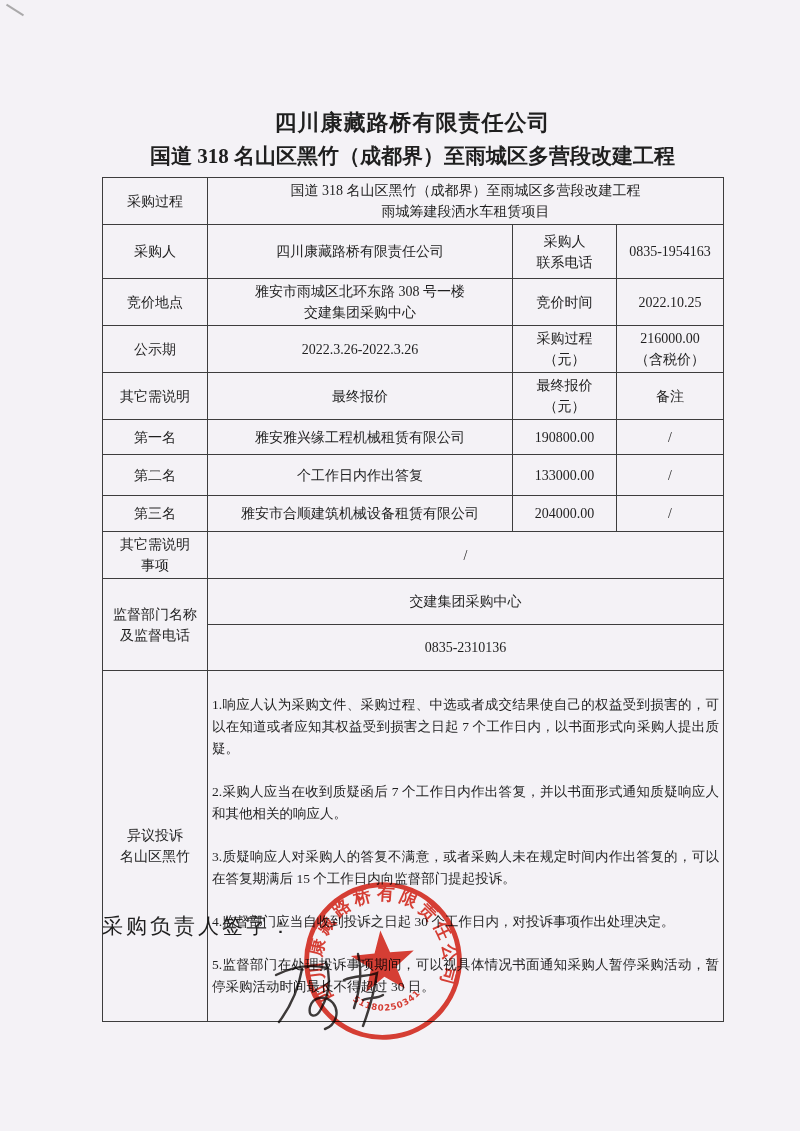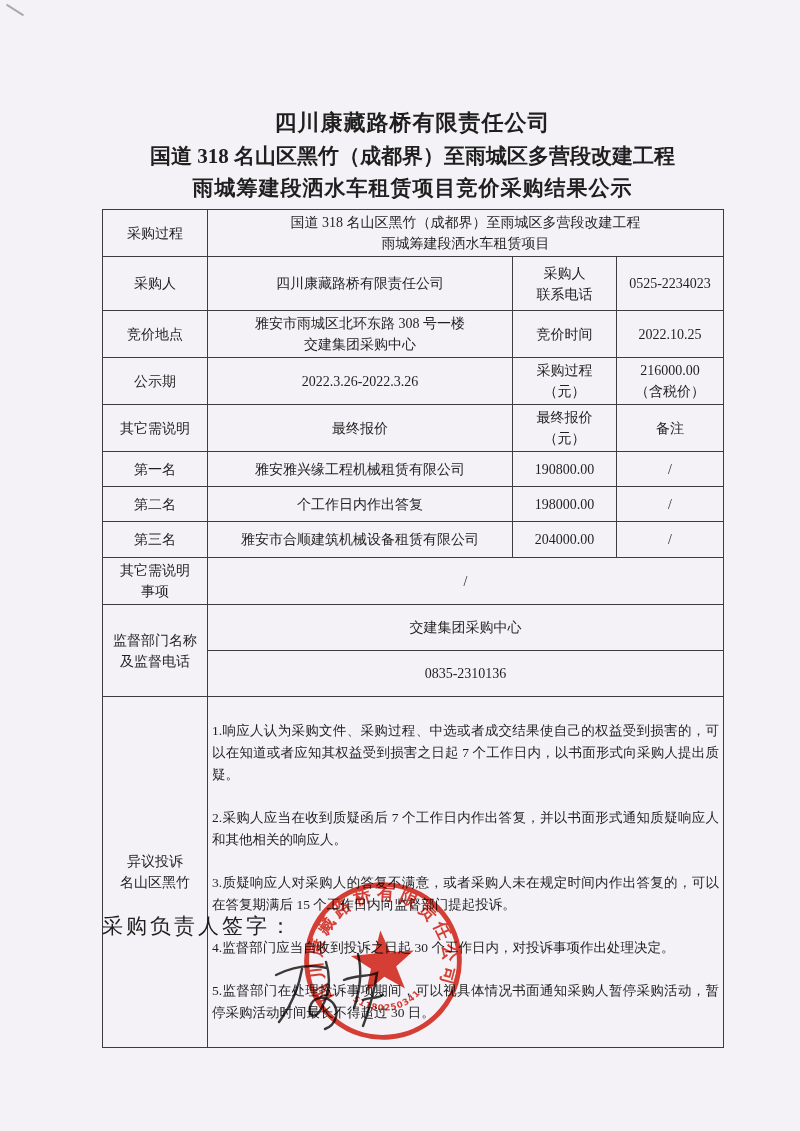--- a/index.html
+++ b/index.html
@@ -62,21 +62,20 @@
 </head>
 <body>
 
 <div class="artifact"></div>
 
 <div class="doc">
 
   <div class="titles">
     <div class="t1">四川康藏路桥有限责任公司</div>
     <div class="t2">国道 318 名山区黑竹（成都界）至雨城区多营段改建工程</div>
-    <div class="t3">雨城筹建段洒水车租赁项目竞价采购结果公示</div>
   </div>
 
   <table class="main">
     <colgroup>
         <col style="width:105px">
         <col style="width:305px">
         <col style="width:104px">
         <col style="width:107px">
       </colgroup>
 
@@ -85,21 +84,21 @@
       <td>采购过程</td>
       <td colspan="3">国道 318 名山区黑竹（成都界）至雨城区多营段改建工程
 雨城筹建段洒水车租赁项目</td>
     </tr>
 
     <tr style="height:54px">
       <td>采购人</td>
       <td>四川康藏路桥有限责任公司</td>
       <td>采购人
 联系电话</td>
-      <td>0525-2234023</td>
+      <td>0835-1954163</td>
     </tr>
 
     <tr style="height:47px">
       <td>竞价地点</td>
       <td>雅安市雨城区北环东路 308 号一楼
 交建集团采购中心</td>
       <td>竞价时间</td>
       <td>2022.10.25</td>
     </tr>
 
@@ -119,24 +118,24 @@
 （元）</td>
       <td>备注</td>
     </tr>
 
     <tr style="height:35px">
       <td>第一名</td>
       <td>雅安雅兴缘工程机械租赁有限公司</td>
       <td>190800.00</td>
       <td>/</td>
     </tr>
-    <tr style="height:35px">
+    <tr style="height:41px">
       <td>第二名</td>
       <td>个工作日内作出答复</td>
-      <td>198000.00</td>
+      <td>133000.00</td>
       <td>/</td>
     </tr>
     <tr style="height:36px">
       <td>第三名</td>
       <td>雅安市合顺建筑机械设备租赁有限公司</td>
       <td>204000.00</td>
       <td>/</td>
     </tr>
 
     <tr style="height:47px">

